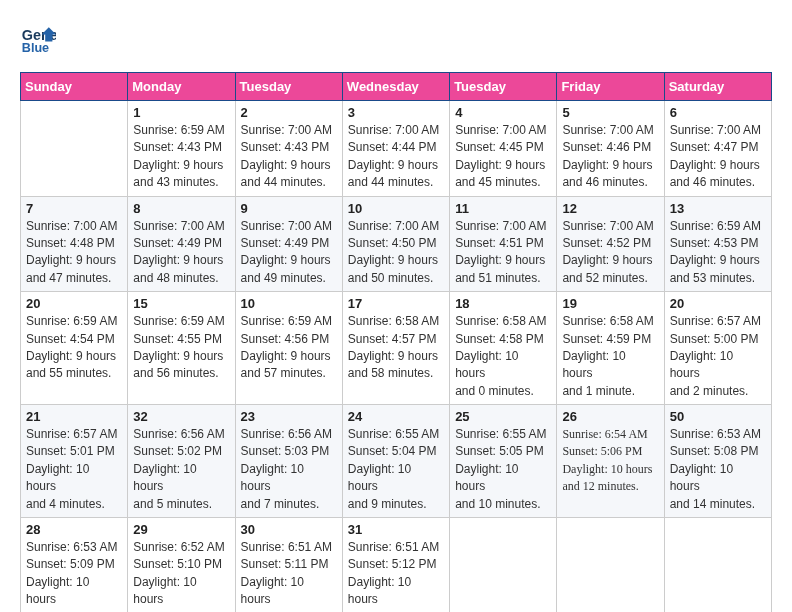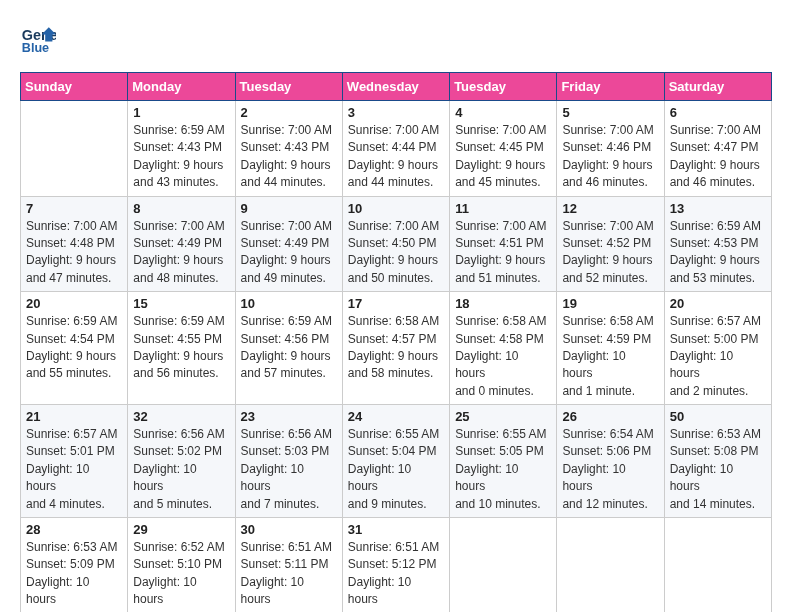--- a/index.html
+++ b/index.html
@@ -298,21 +298,21 @@
         </td>
         <td>
           <div class="day-number">25</div>
           <div class="day-info" style="white-space: pre-line;">Sunrise: 6:55 AM
 Sunset: 5:05 PM
 Daylight: 10 hours
 and 10 minutes.</div>
         </td>
         <td>
           <div class="day-number">26</div>
-          <div class="day-info" style="white-space: pre-line;">Sunrise: 6:54 AM
+          <div class="day-info" style="white-space: pre-line; font-family: Liberation Serif, serif;">Sunrise: 6:54 AM
 Sunset: 5:06 PM
 Daylight: 10 hours
 and 12 minutes.</div>
         </td>
         <td>
           <div class="day-number">50</div>
           <div class="day-info" style="white-space: pre-line;">Sunrise: 6:53 AM
 Sunset: 5:08 PM
 Daylight: 10 hours
 and 14 minutes.</div>

